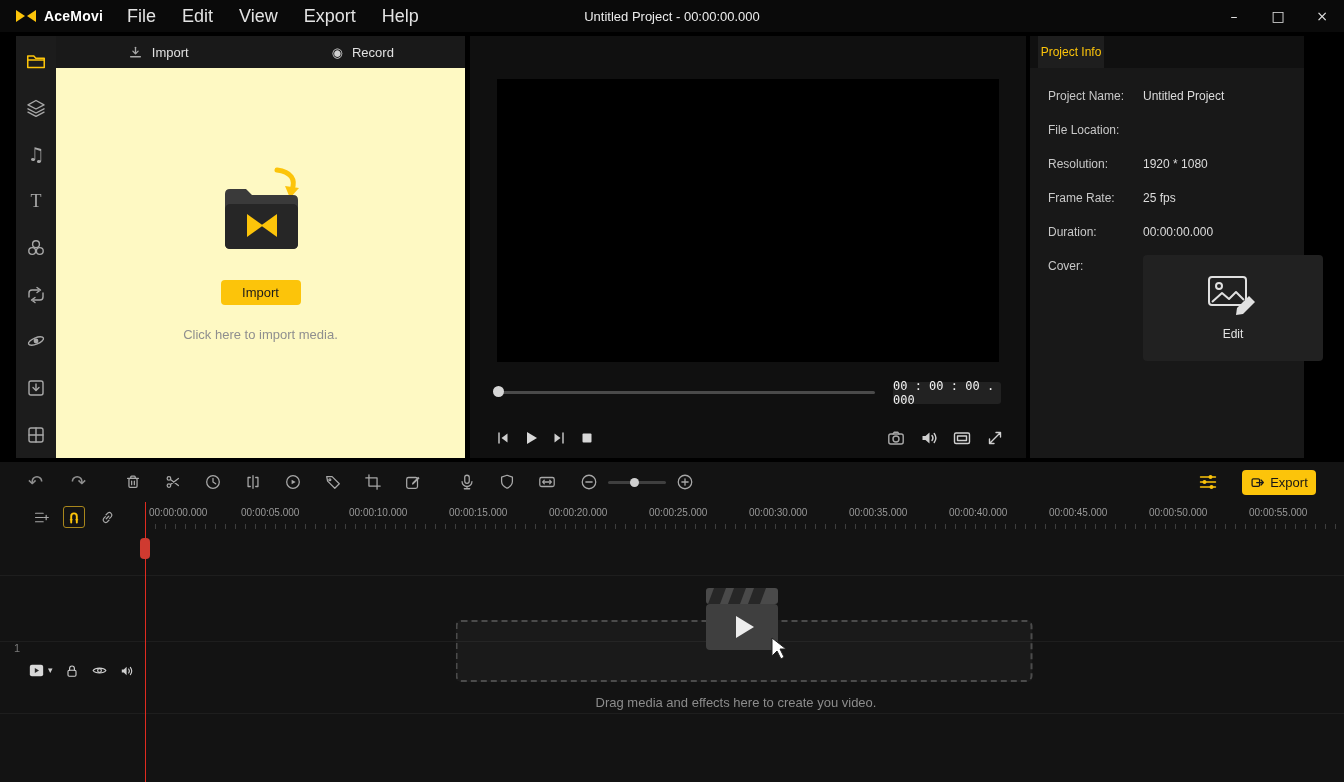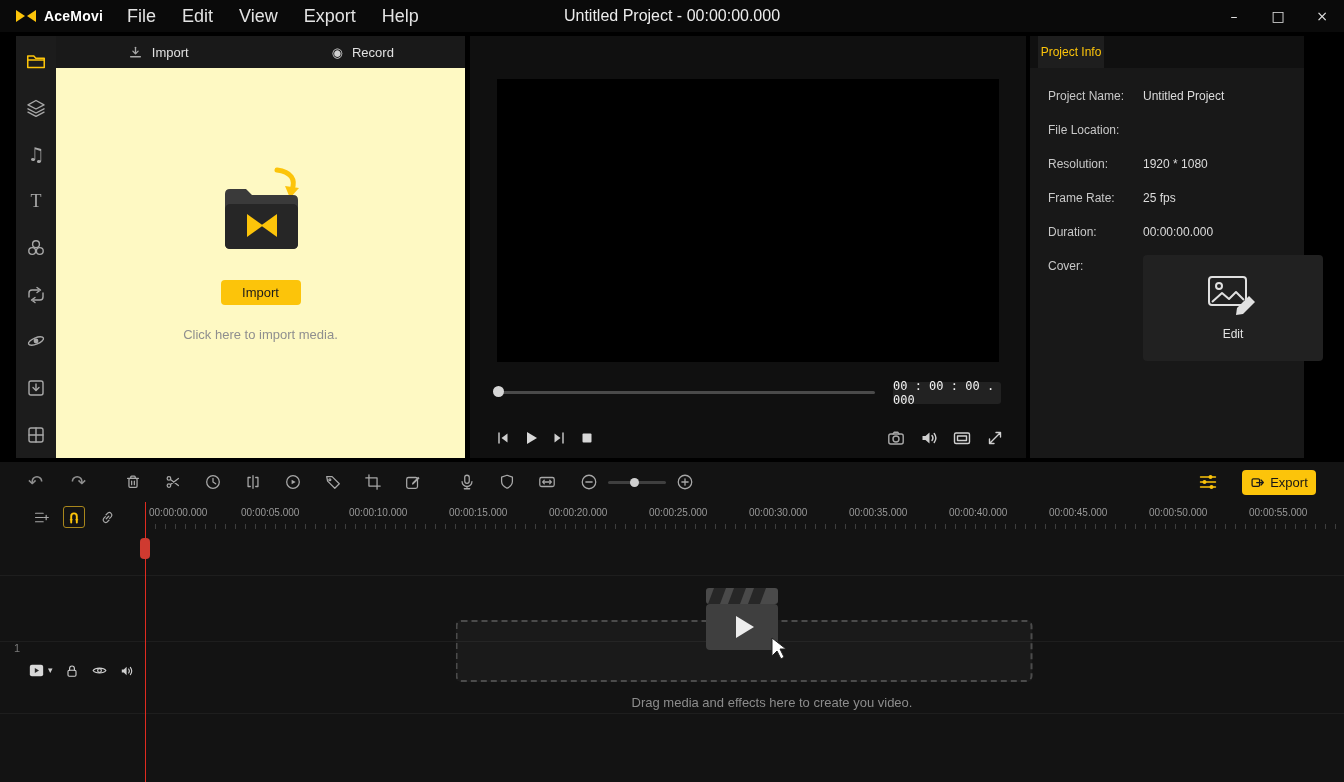--- a/index.html
+++ b/index.html
@@ -9,21 +9,21 @@
 
   svg.ic{stroke:#a8a8a8;fill:none;stroke-width:1.4;stroke-linecap:round;stroke-linejoin:round;display:block;}
   .gly{font-family:"DejaVu Sans",sans-serif;color:#a8a8a8;font-size:16px;line-height:1;display:block;}
 
   
   .titlebar{position:absolute;top:0;left:0;right:0;height:32px;background:#0a0a0a;display:flex;align-items:center;}
   .logo{display:flex;align-items:center;gap:7px;padding:0 14px 0 15px;}
   .logo-text{font-weight:bold;font-size:14px;color:#fff;letter-spacing:.2px;}
   .menus{display:flex;gap:6px;font-size:18px;color:#e3e3e3;}
   .menu-item{padding:4px 10px;cursor:default;}
-  .tb-title{position:absolute;left:50%;transform:translateX(-50%);font-size:16px;color:#ececec;}
+  .tb-title{position:absolute;left:50%;transform:translateX(-50%);font-size:13px;color:#ececec;}
   .win-controls{margin-left:auto;display:flex;height:32px;}
   .win-btn{width:44px;height:32px;display:flex;align-items:center;justify-content:center;color:#e0e0e0;font-size:14px;}
   .win-btn .gly{color:#e0e0e0;font-size:14px;}
 
   
   .left-panel{position:absolute;left:16px;top:36px;width:449px;height:422px;background:#1d1d1d;display:flex;}
   .sidebar{width:40px;background:#1c1c1c;display:flex;flex-direction:column;align-items:center;padding-top:2px;}
   .side-item{width:40px;height:47px;display:flex;align-items:center;justify-content:center;}
   .side-item.active svg.ic{stroke:#fcc40a;}
   .media-area{flex:1;display:flex;flex-direction:column;background:#fef9c3;}
@@ -95,21 +95,21 @@
   .track-controls{position:absolute;left:28px;top:160px;display:flex;align-items:center;gap:11px;}
   .clip-btn{display:flex;align-items:center;gap:3px;}
   .caret{font-size:9px;color:#cfcfcf;}
 
   .playhead-line{position:absolute;left:145px;top:0;bottom:0;width:1px;background:#e02b20;z-index:6;}
   .playhead-handle{position:absolute;left:140px;top:36px;width:10px;height:21px;background:#cf3a30;border-radius:4px;z-index:7;}
 
   .dropzone{position:absolute;left:50%;transform:translateX(-50%);top:118px;width:577px;height:62px;
     margin-left:72px;border:2px dashed #4b4b4b;border-radius:6px;background:rgba(255,255,255,0.03);z-index:2;}
   .clapper{position:absolute;left:50%;transform:translateX(-50%);margin-left:72px;top:74px;z-index:3;}
-  .drop-hint{position:absolute;left:50%;transform:translateX(-50%);margin-left:88px;top:193px;
+  .drop-hint{position:absolute;left:50%;transform:translateX(-50%);margin-left:52px;top:193px;
     color:#8c8c8c;font-size:13px;white-space:nowrap;z-index:2;padding-left:24px;}
 </style>
 </head>
 <body>
 
 <div class="app">
 
   <div class="titlebar">
     <div class="logo">
       <svg width="22" height="14" viewBox="0 0 22 14">

